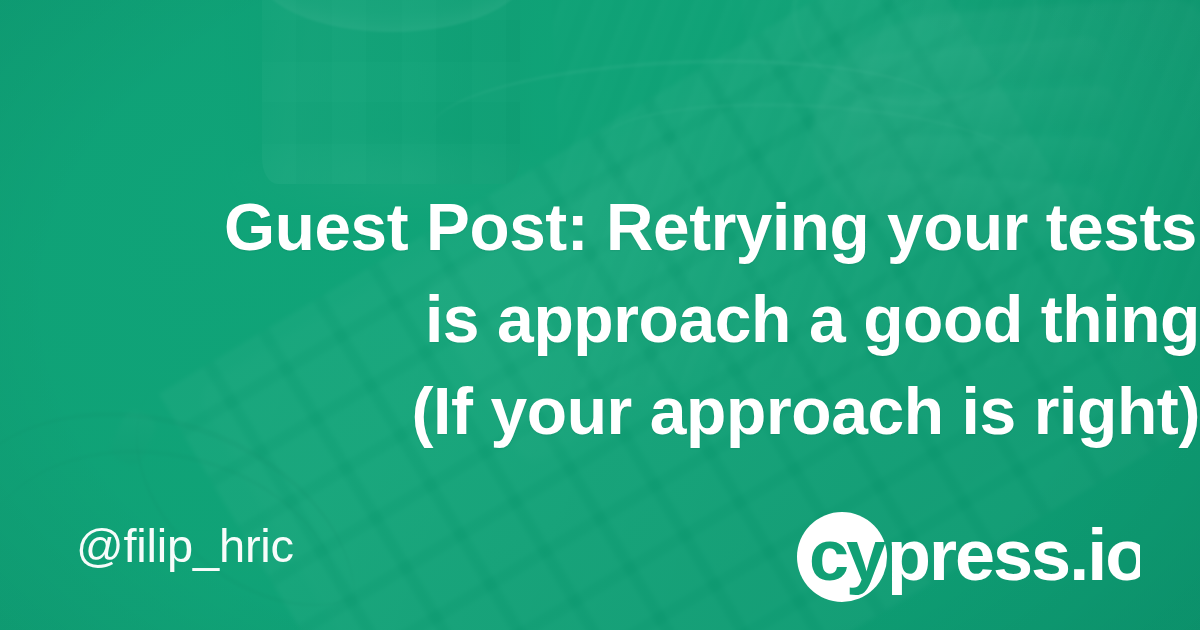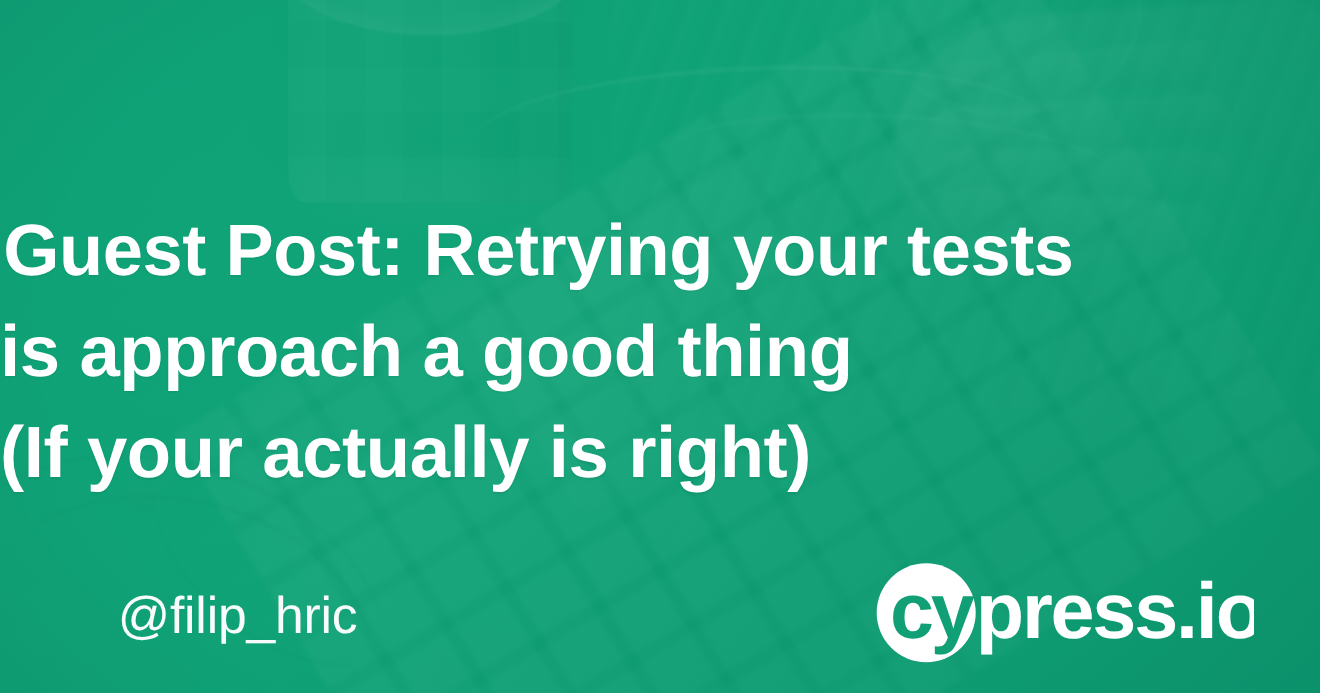--- a/index.html
+++ b/index.html
@@ -226,47 +226,46 @@
 
   .content {
     position: absolute;
     inset: 0;
   }
 
   .title {
     position: absolute;
     left: 0; right: 0;
     top: 181px;
-    text-align: left;
+    text-align: right;
     color: #ffffff;
     font-family: "Liberation Sans Narrow", "Liberation Sans", sans-serif;
     font-weight: bold;
     font-size: 66px;
     line-height: 92px;
     letter-spacing: -0.4px;
     text-shadow: 0 1px 2px rgba(0,0,0,0.07);
   }
   .title-line {
     display: block;
     white-space: nowrap;
   }
   .title-line.l1 { transform: scaleX(0.995); }
 
   .handle {
     position: absolute;
     left: 76px;
-    top: 531px;
+    top: 518px;
     color: #ffffff;
     font-family: "Liberation Sans", sans-serif;
     font-weight: normal;
     font-size: 47px;
     line-height: 56px;
     letter-spacing: -0.2px;
     opacity: 0.97;
-    margin-left: 31px;
   }
 
   
   .logo {
     position: absolute;
     left: 795px;
     top: 500px;
     width: 345px;
     height: 112px;
   }
@@ -309,21 +308,21 @@
 
     <div class="bg-tint"></div>
     <div class="bg-vignette"></div>
   </div>
 
   <div class="content">
 
     <div class="title">
       <span class="title-line l1">Guest Post: Retrying your tests</span>
       <span class="title-line l2">is approach a good thing</span>
-      <span class="title-line l3">(If your actually is right)</span>
+      <span class="title-line l3">(If your approach is right)</span>
     </div>
 
     <div class="handle">@filip_hric</div>
 
     <div class="logo">
       <svg width="345" height="112" viewBox="0 0 345 112" xmlns="http://www.w3.org/2000/svg" aria-hidden="true">
 
         <circle cx="47" cy="57" r="45" fill="#ffffff"></circle>
 
         <g fill="#11a075" font-family="'Liberation Sans', sans-serif" font-weight="bold" font-size="72" letter-spacing="-3">

